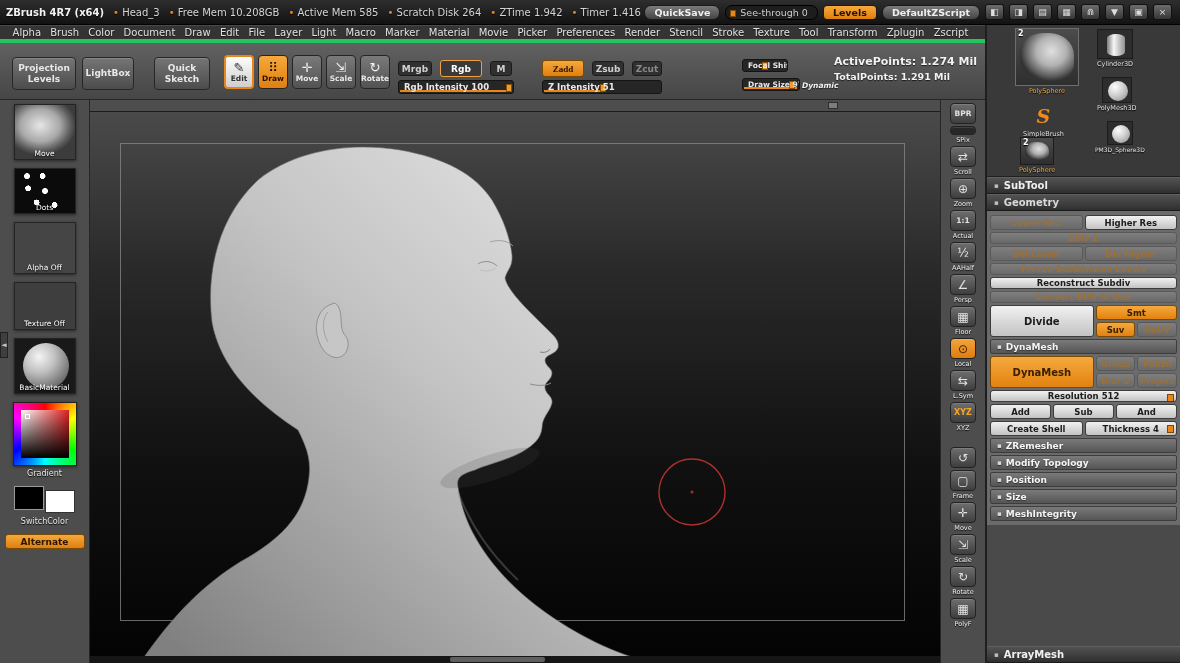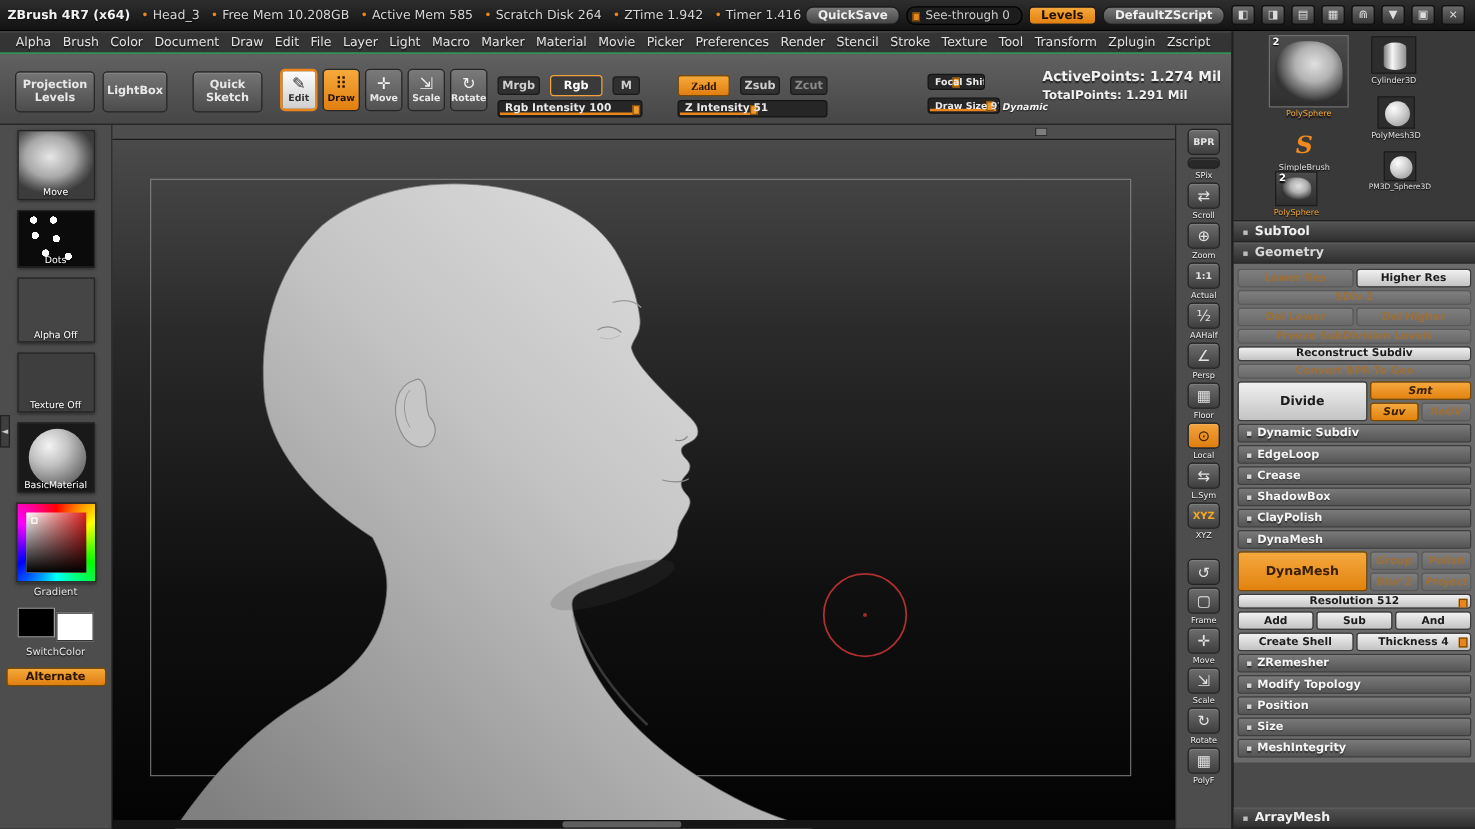--- a/index.html
+++ b/index.html
@@ -24,21 +24,21 @@
     padding:1px 9px; font-size:9.5px; font-weight:bold; color:#eee; white-space:nowrap; }
   .tb-slider { background:#1d1d1d; border:1px solid #000; border-radius:7px; padding:1px 9px 1px 14px;
     font-size:9.5px; color:#ccc; position:relative; white-space:nowrap; }
   .tb-slider i { position:absolute; left:4px; top:4px; width:6px; height:7px; background:#e8851c; border:1px solid #7a4a00; }
   .tb-btn.orange { background:linear-gradient(#f6a93c,#e07f10); color:#241200; border-radius:4px; }
   .tb-icon { width:19px; height:16px; background:linear-gradient(#6c6c6c,#363636); border:1px solid #101010;
     border-radius:3px; color:#ddd; font-size:9px; display:flex; align-items:center; justify-content:center; }
 
   
   .menubar { position:absolute; left:0; top:25px; width:985px; height:18px; background:#343434;
-    border-top:1px solid #4a4a4a; border-bottom:1px solid #22c55e; display:flex; align-items:center; padding:0 8px; }
+    border-top:1px solid #4a4a4a; border-bottom:4px solid #22c55e; display:flex; align-items:center; padding:0 8px; }
   .menu-items { display:flex; }
   .menu-item { font-size:10px; color:#e2e2e2; padding:0 4.6px; white-space:nowrap; }
 
   
   .topshelf { position:absolute; left:0; top:43px; width:985px; height:57px;
     background:linear-gradient(#616161,#464646); border-bottom:1px solid #262626; }
   .shelf-btn { position:absolute; background:linear-gradient(#757575,#4c4c4c); border:1px solid #262626;
     border-radius:4px; color:#e8e8e8; font-size:9px; font-weight:bold; line-height:1.15;
     display:flex; align-items:center; justify-content:center; text-align:center; box-shadow:inset 0 1px 0 rgba(255,255,255,.15); }
   .modes { position:absolute; left:224px; top:12px; display:flex; gap:4px; }
@@ -137,21 +137,21 @@
   .s-art { font-family:"DejaVu Serif", serif; font-style:italic; font-weight:bold; font-size:19px; color:#f08a1e;
     display:flex; align-items:center; justify-content:center; width:100%; height:100%; }
   .palette-header { height:17px; flex:none; background:linear-gradient(#525252,#2f2f2f); border-top:1px solid #5f5f5f;
     border-bottom:1px solid #1b1b1b; display:flex; align-items:center; gap:5px; padding-left:7px;
     font-size:10px; font-weight:bold; color:#f0f0f0; }
   .palette-header .hdot { font-size:7px; color:#bdbdbd; }
   .geo-body { background:#6b6b6b; padding:4px 3px; display:flex; flex-direction:column; gap:2px; flex:none; }
   .grow { display:flex; gap:2px; }
   .h32 { height:32px; }
   .gcol { flex:1; display:flex; flex-direction:column; gap:2px; }
-  .gcol .grow { flex:1;font-style:italic; }
+  .gcol .grow { flex:1; }
   .gbtn { height:15px; border-radius:3px; font-size:8.5px; font-weight:bold; display:flex; align-items:center;
     justify-content:center; flex:1; overflow:hidden; white-space:nowrap; position:relative; }
   .gbtn.tall { height:100%; }
   .gbtn.f13 { flex:1.25; font-size:10px; }
   .gbtn.en { background:linear-gradient(#f1f1f1,#c3c3c3); color:#1c1c1c; border:1px solid #3c3c3c; }
   .gbtn.dis { background:linear-gradient(#7f7f7f,#696969); color:#9c7038; border:1px solid #595959; }
   .gbtn.or { background:linear-gradient(#f5a93f,#e2820f); color:#3a2000; border:1px solid #7a4a00; }
   .gknob { position:absolute; right:2px; top:2.5px; width:7px; height:8px; background:#e8851c; border:1px solid #7a4a00; }
   .gsec { height:15px; flex:none; background:linear-gradient(#7a7a7a,#555); border:1px solid #3d3d3d; border-radius:2px;
     color:#f5f5f5; font-weight:bold; font-size:9px; display:flex; align-items:center; padding-left:6px; gap:4px;
@@ -558,27 +558,20 @@
         <div class="grow">
             <div class="gbtn or">Smt</div>
           </div>
         <div class="grow">
           <div class="gbtn or">Suv</div>
           <div class="gbtn dis">ReUV</div>
         </div>
       </div>
     </div>
 
-    <div class="gstack">
-        <div class="gsec">Dynamic Subdiv</div>
-        <div class="gsec">EdgeLoop</div>
-        <div class="gsec">Crease</div>
-        <div class="gsec">ShadowBox</div>
-        <div class="gsec">ClayPolish</div>
-      </div>
 
     <div class="gsec">DynaMesh</div>
     <div class="grow h32">
       <div class="gbtn or tall f13">DynaMesh</div>
       <div class="gcol">
         <div class="grow">
           <div class="gbtn dis">Group</div>
           <div class="gbtn dis">Polish</div>
         </div>
         <div class="grow">

